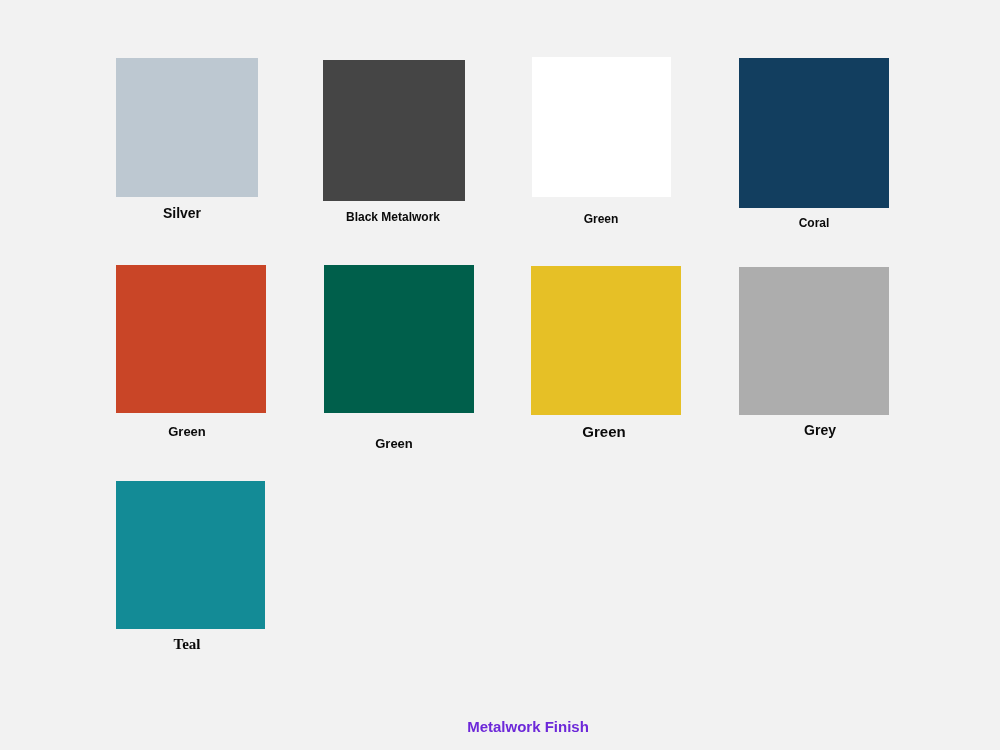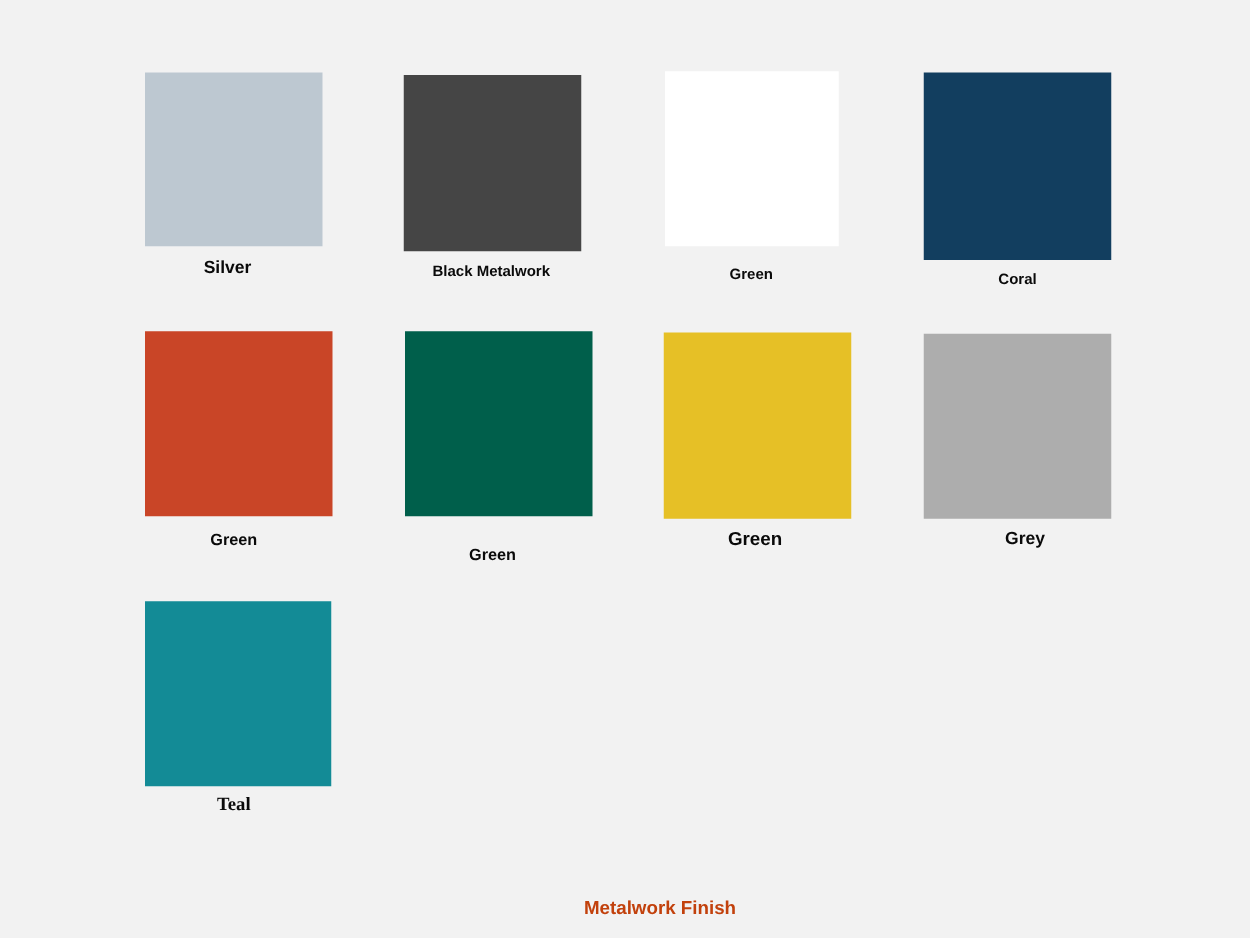--- a/index.html
+++ b/index.html
@@ -116,14 +116,14 @@
     </div>
     <div class="swatch-label" style="font-size: 14px; top: 423px; left: 0px; width: 1000px; text-align: left; padding-left: 0px; position: absolute;">
       <span style="position: absolute; left: 820px; transform: translateX(-50%);">Grey</span>
     </div>
     <div class="swatch-cell" style="left: 116px; top: 481px; width: 149px; height: 148px;">
       <div class="swatch-chip" title="#138b96" style="background: rgb(19, 139, 150);"></div>
     </div>
     <div class="swatch-label" style="font-size: 15px; top: 637px; left: 0px; width: 1000px; text-align: left; padding-left: 0px; position: absolute;">
       <span style="position: absolute; left: 187px; transform: translateX(-50%); font-family: Liberation Serif, serif;">Teal</span>
     </div>
-    <div id="figure-caption" style="font-size: 15px; top: 719px; left: 528px; transform: translateX(-50%); color: #c2410c;">Metalwork Finish</div>
+    <div id="figure-caption" style="font-size: 15px; top: 719px; left: 528px; transform: translateX(-50%); color: #6d28d9;">Metalwork Finish</div>
   </div>
 
 </body></html>

